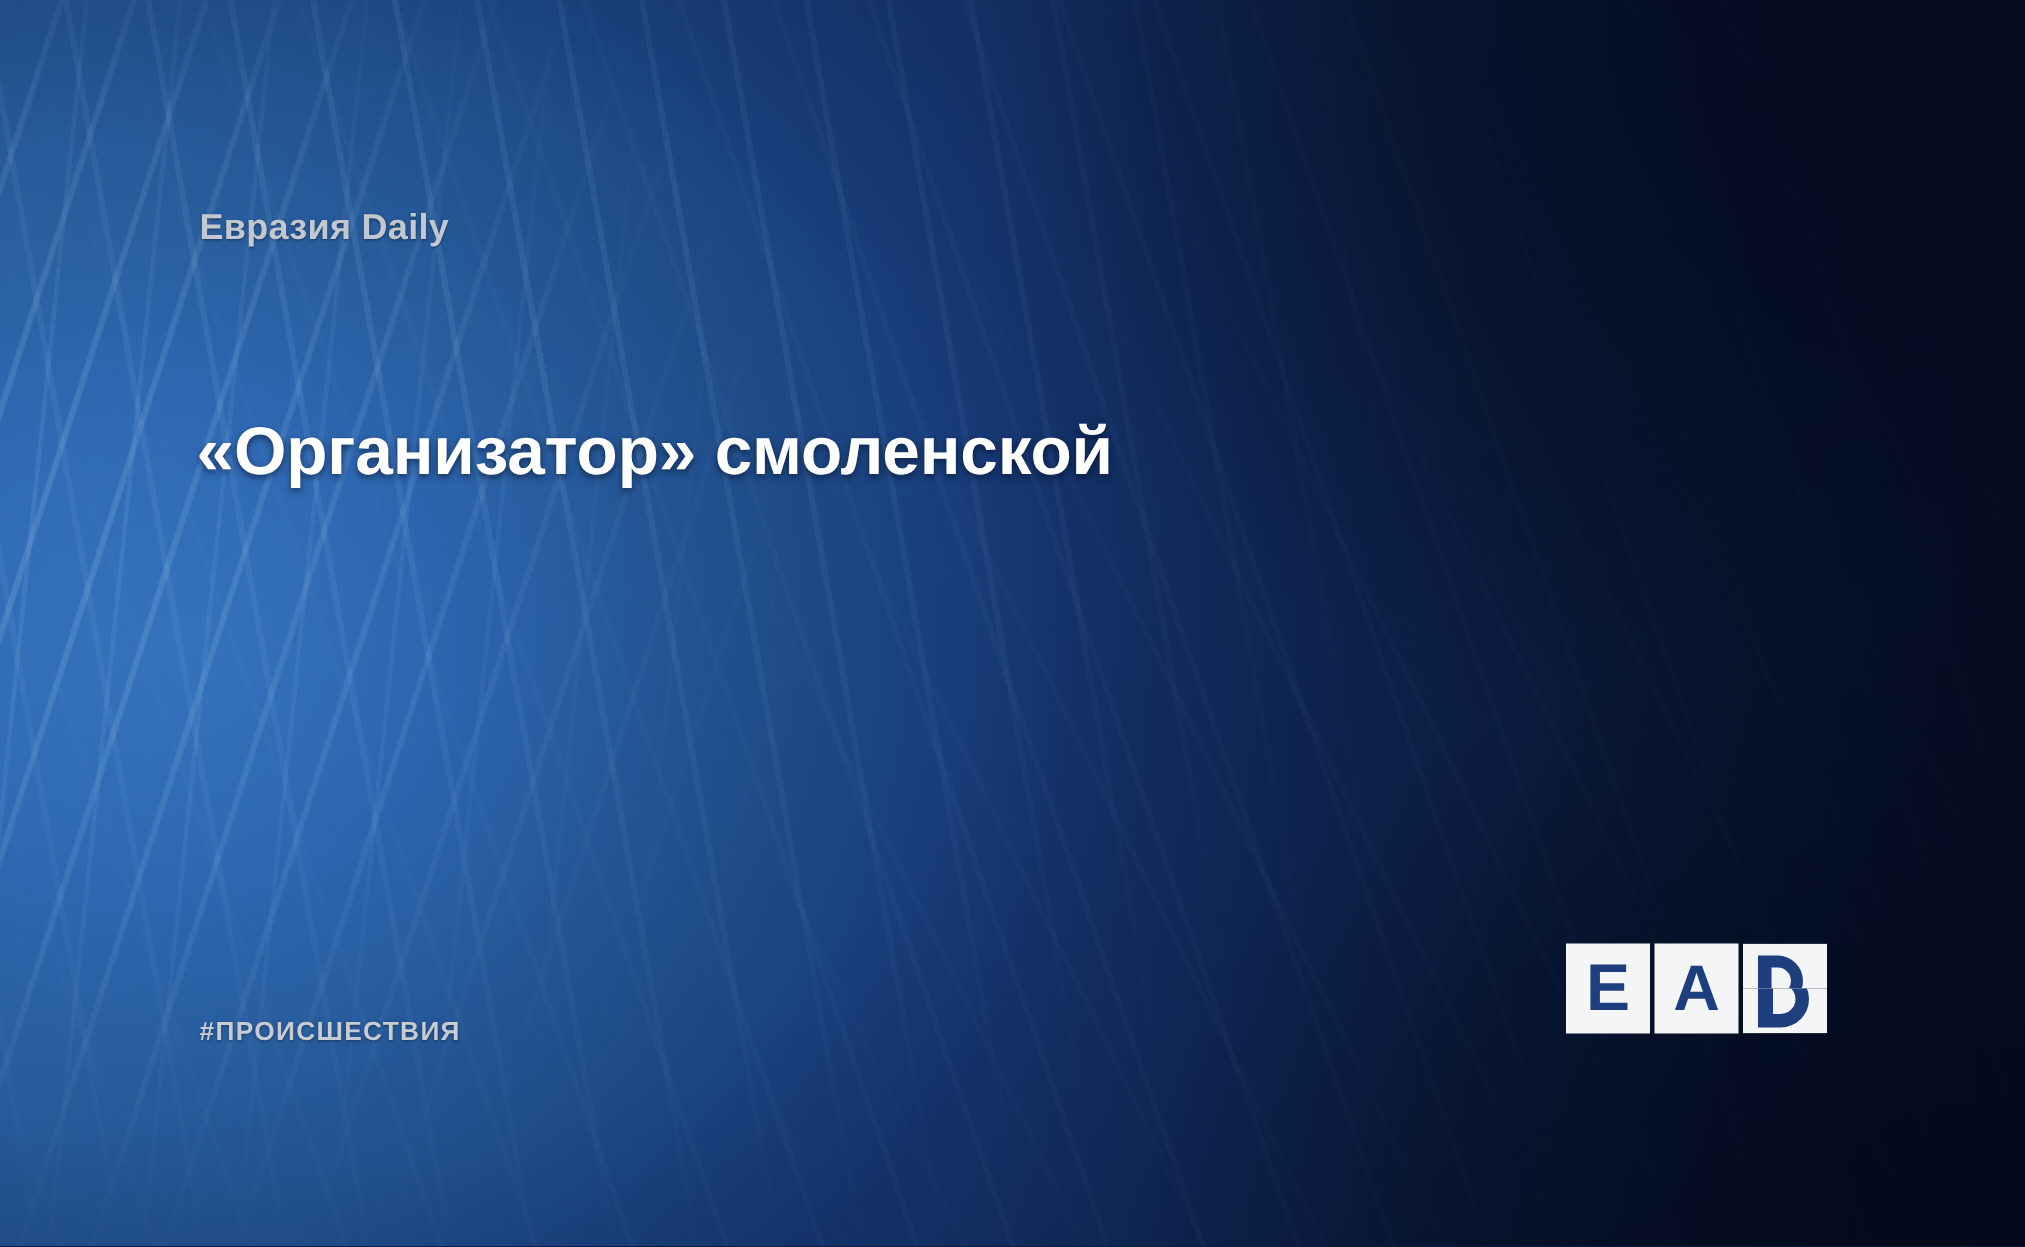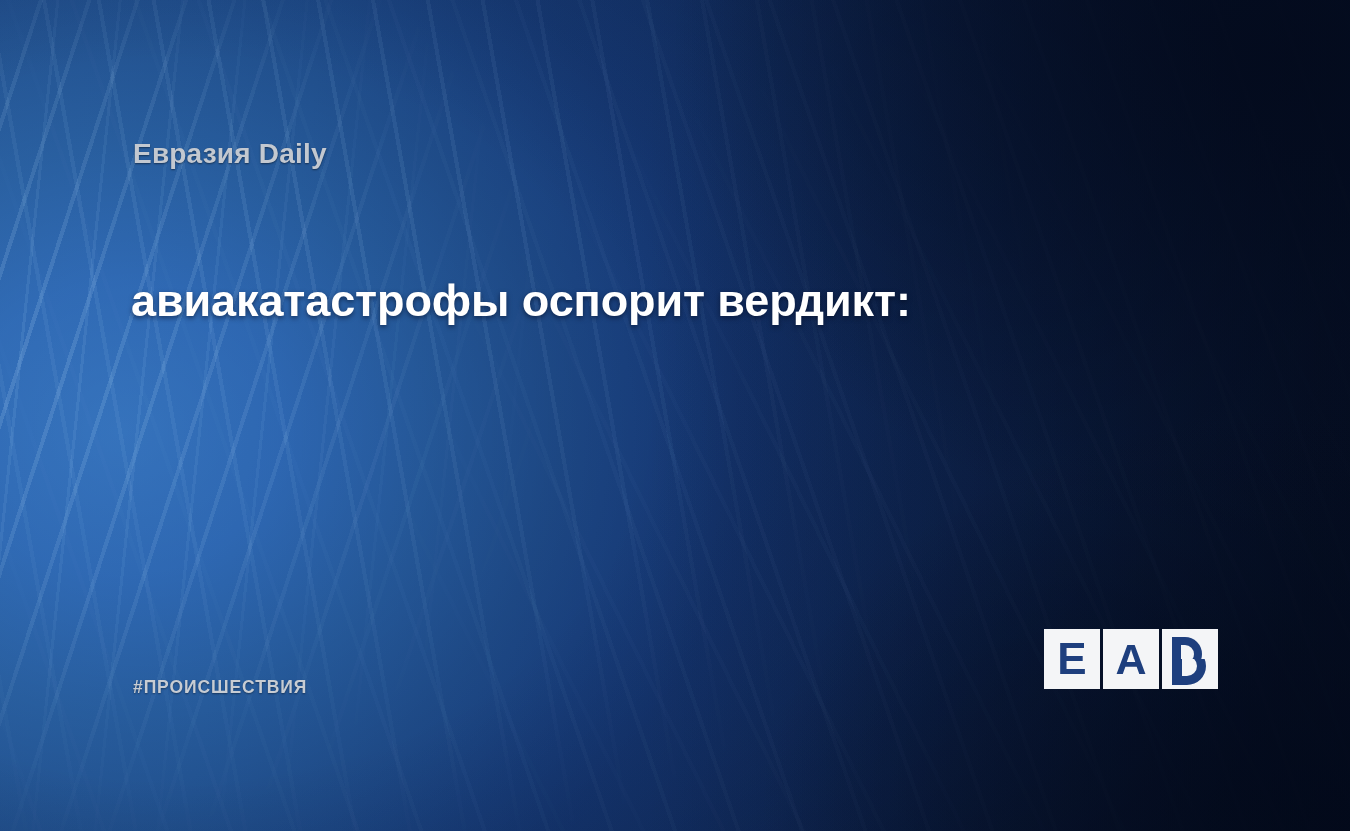--- a/index.html
+++ b/index.html
@@ -113,21 +113,21 @@
     -webkit-mask-image:radial-gradient(ellipse 620px 520px at 1150px 640px, #000 0%, rgba(0,0,0,.4) 60%, transparent 100%);
             mask-image:radial-gradient(ellipse 620px 520px at 1150px 640px, #000 0%, rgba(0,0,0,.4) 60%, transparent 100%);
     opacity:.26;
   }
 
   
   .content{position:absolute;inset:0;}
 
   .brand{
     position:absolute;left:133px;top:138px;
-    font-size:28px;font-weight:bold;
+    font-size:24px;font-weight:bold;
     color:#c3c8d0;
     letter-spacing:.2px;
     white-space:nowrap;
     text-shadow:0 1px 2px rgba(0,0,0,.45);
   }
 
   .headline{
     position:absolute;left:131px;top:268px;
     width:1000px;
     font-size:45px;font-weight:bold;
@@ -213,21 +213,21 @@
 
   <div class="sky-vig"></div>
   <div class="sky-dark-tr"></div>
   <div class="sky-dark-br"></div>
 
   <div class="content">
 
     <div class="brand">Евразия Daily</div>
 
     <div class="headline">
-      <div>авиакатастрофы оспорит вердикт:</div>
+      <div>«Организатор» смоленской</div>
     </div>
 
     <div class="hashtag">#ПРОИСШЕСТВИЯ</div>
 
     <div class="eadaily">
       <div class="ea-sq s1">
         <span class="ea-glyph">E</span>
       </div>
       <div class="ea-sq s2">
         <span class="ea-glyph">A</span>

